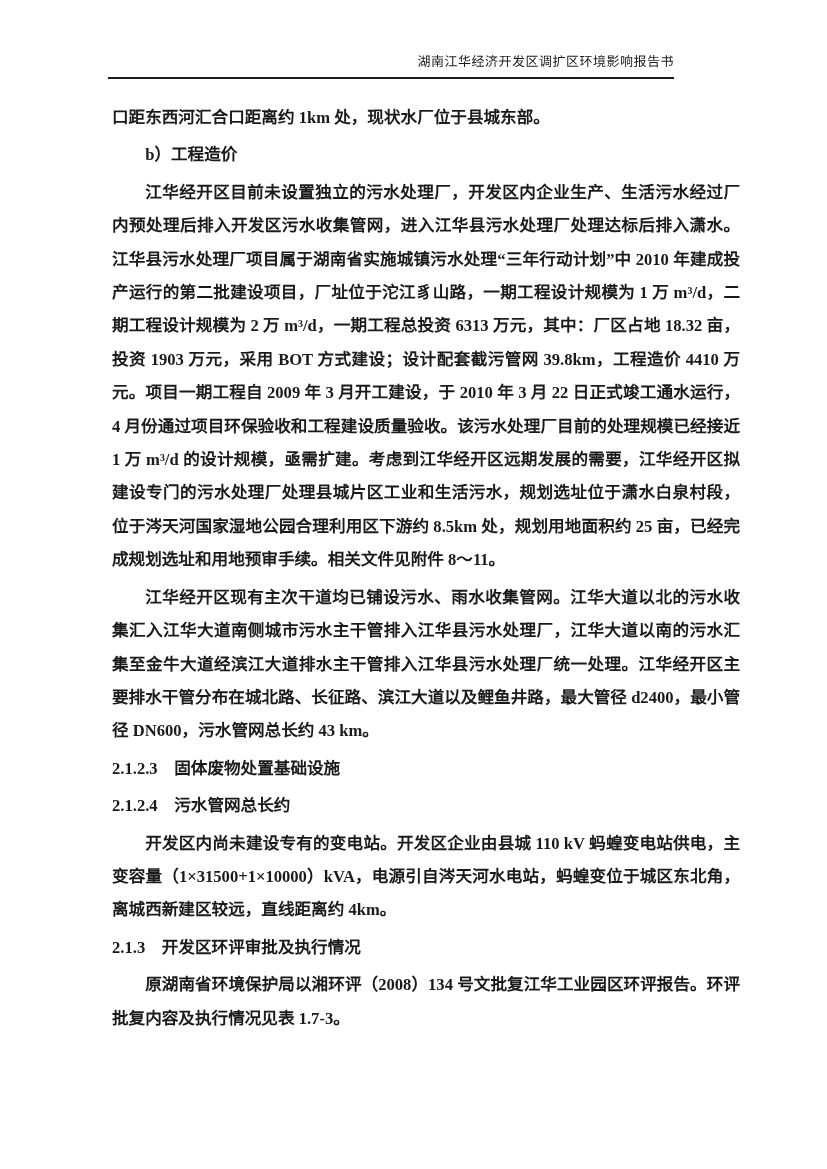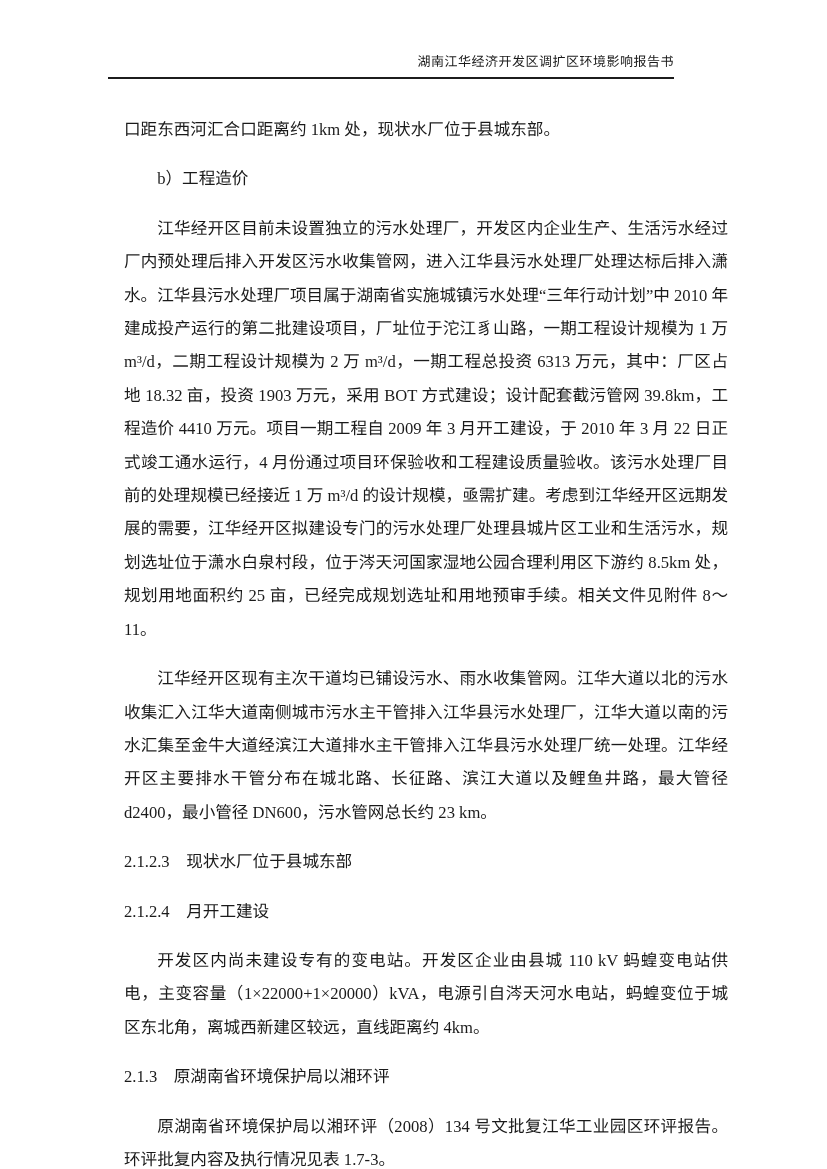--- a/index.html
+++ b/index.html
@@ -31,22 +31,23 @@
   .content {
     position: absolute;
     left: 108px;
     width: 636px;
     top: 97px;
     font-size: 16.6px;
     line-height: 33.4px;
     text-align: justify;
   }
   .content p {
-    margin: 16px;
+    margin: 4px;
     padding: 0;
+    font-weight: bold;
   }
   .para-indent { text-indent: 2em; }
   .para-noindent { text-indent: 0; }
   .section-heading { text-indent: 0; }
   .footer {
     position: absolute;
     left: 0;
     width: 100%;
     top: 1087px;
     text-align: center;
@@ -60,22 +61,22 @@
 <div class="page">
 
   <div class="header">
     <span>湖南江华经济开发区调扩区环境影响报告书</span>
   </div>
 
   <div class="content">
     <p class="para-noindent">口距东西河汇合口距离约 1km 处，现状水厂位于县城东部。</p>
     <p class="para-indent">b）工程造价</p>
     <p class="para-indent">江华经开区目前未设置独立的污水处理厂，开发区内企业生产、生活污水经过厂内预处理后排入开发区污水收集管网，进入江华县污水处理厂处理达标后排入潇水。江华县污水处理厂项目属于湖南省实施城镇污水处理“三年行动计划”中 2010 年建成投产运行的第二批建设项目，厂址位于沱江豸山路，一期工程设计规模为 1 万 m³/d，二期工程设计规模为 2 万 m³/d，一期工程总投资 6313 万元，其中：厂区占地 18.32 亩，投资 1903 万元，采用 BOT 方式建设；设计配套截污管网 39.8km，工程造价 4410 万元。项目一期工程自 2009 年 3 月开工建设，于 2010 年 3 月 22 日正式竣工通水运行，4 月份通过项目环保验收和工程建设质量验收。该污水处理厂目前的处理规模已经接近 1 万 m³/d 的设计规模，亟需扩建。考虑到江华经开区远期发展的需要，江华经开区拟建设专门的污水处理厂处理县城片区工业和生活污水，规划选址位于潇水白泉村段，位于涔天河国家湿地公园合理利用区下游约 8.5km 处，规划用地面积约 25 亩，已经完成规划选址和用地预审手续。相关文件见附件 8～11。</p>
-    <p class="para-indent">江华经开区现有主次干道均已铺设污水、雨水收集管网。江华大道以北的污水收集汇入江华大道南侧城市污水主干管排入江华县污水处理厂，江华大道以南的污水汇集至金牛大道经滨江大道排水主干管排入江华县污水处理厂统一处理。江华经开区主要排水干管分布在城北路、长征路、滨江大道以及鲤鱼井路，最大管径 d2400，最小管径 DN600，污水管网总长约 23 km。</p>
-    <p class="section-heading">2.1.2.3　现状水厂位于县城东部</p>
-    <p class="section-heading">2.1.2.4　月开工建设</p>
-    <p class="para-indent">开发区内尚未建设专有的变电站。开发区企业由县城 110 kV 蚂蝗变电站供电，主变容量（1×22000+1×20000）kVA，电源引自涔天河水电站，蚂蝗变位于城区东北角，离城西新建区较远，直线距离约 4km。</p>
-    <p class="section-heading">2.1.3　原湖南省环境保护局以湘环评</p>
+    <p class="para-indent">江华经开区现有主次干道均已铺设污水、雨水收集管网。江华大道以北的污水收集汇入江华大道南侧城市污水主干管排入江华县污水处理厂，江华大道以南的污水汇集至金牛大道经滨江大道排水主干管排入江华县污水处理厂统一处理。江华经开区主要排水干管分布在城北路、长征路、滨江大道以及鲤鱼井路，最大管径 d2400，最小管径 DN600，污水管网总长约 43 km。</p>
+    <p class="section-heading">2.1.2.3　固体废物处置基础设施</p>
+    <p class="section-heading">2.1.2.4　污水管网总长约</p>
+    <p class="para-indent">开发区内尚未建设专有的变电站。开发区企业由县城 110 kV 蚂蝗变电站供电，主变容量（1×31500+1×10000）kVA，电源引自涔天河水电站，蚂蝗变位于城区东北角，离城西新建区较远，直线距离约 4km。</p>
+    <p class="section-heading">2.1.3　开发区环评审批及执行情况</p>
     <p class="para-indent">原湖南省环境保护局以湘环评（2008）134 号文批复江华工业园区环评报告。环评批复内容及执行情况见表 1.7-3。</p>
   </div>
 
 
 </div>
 
 </body></html>

